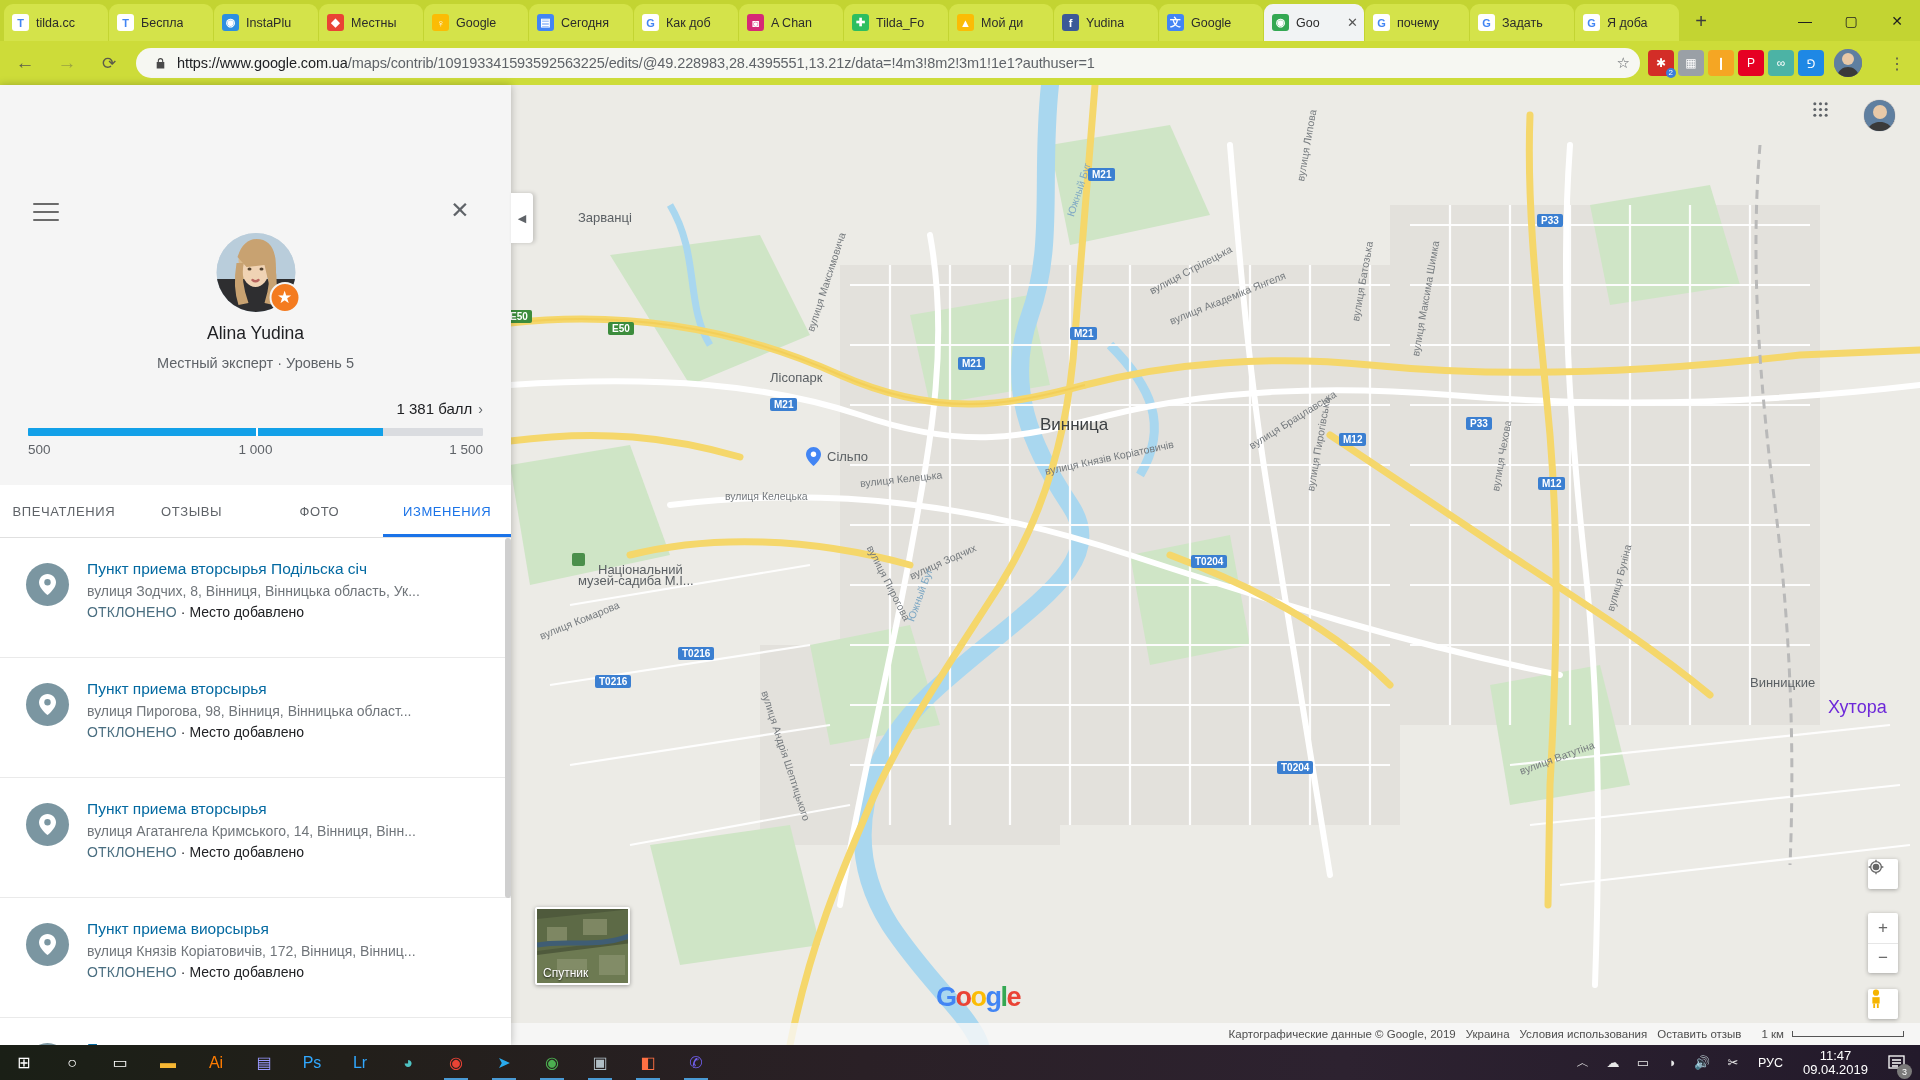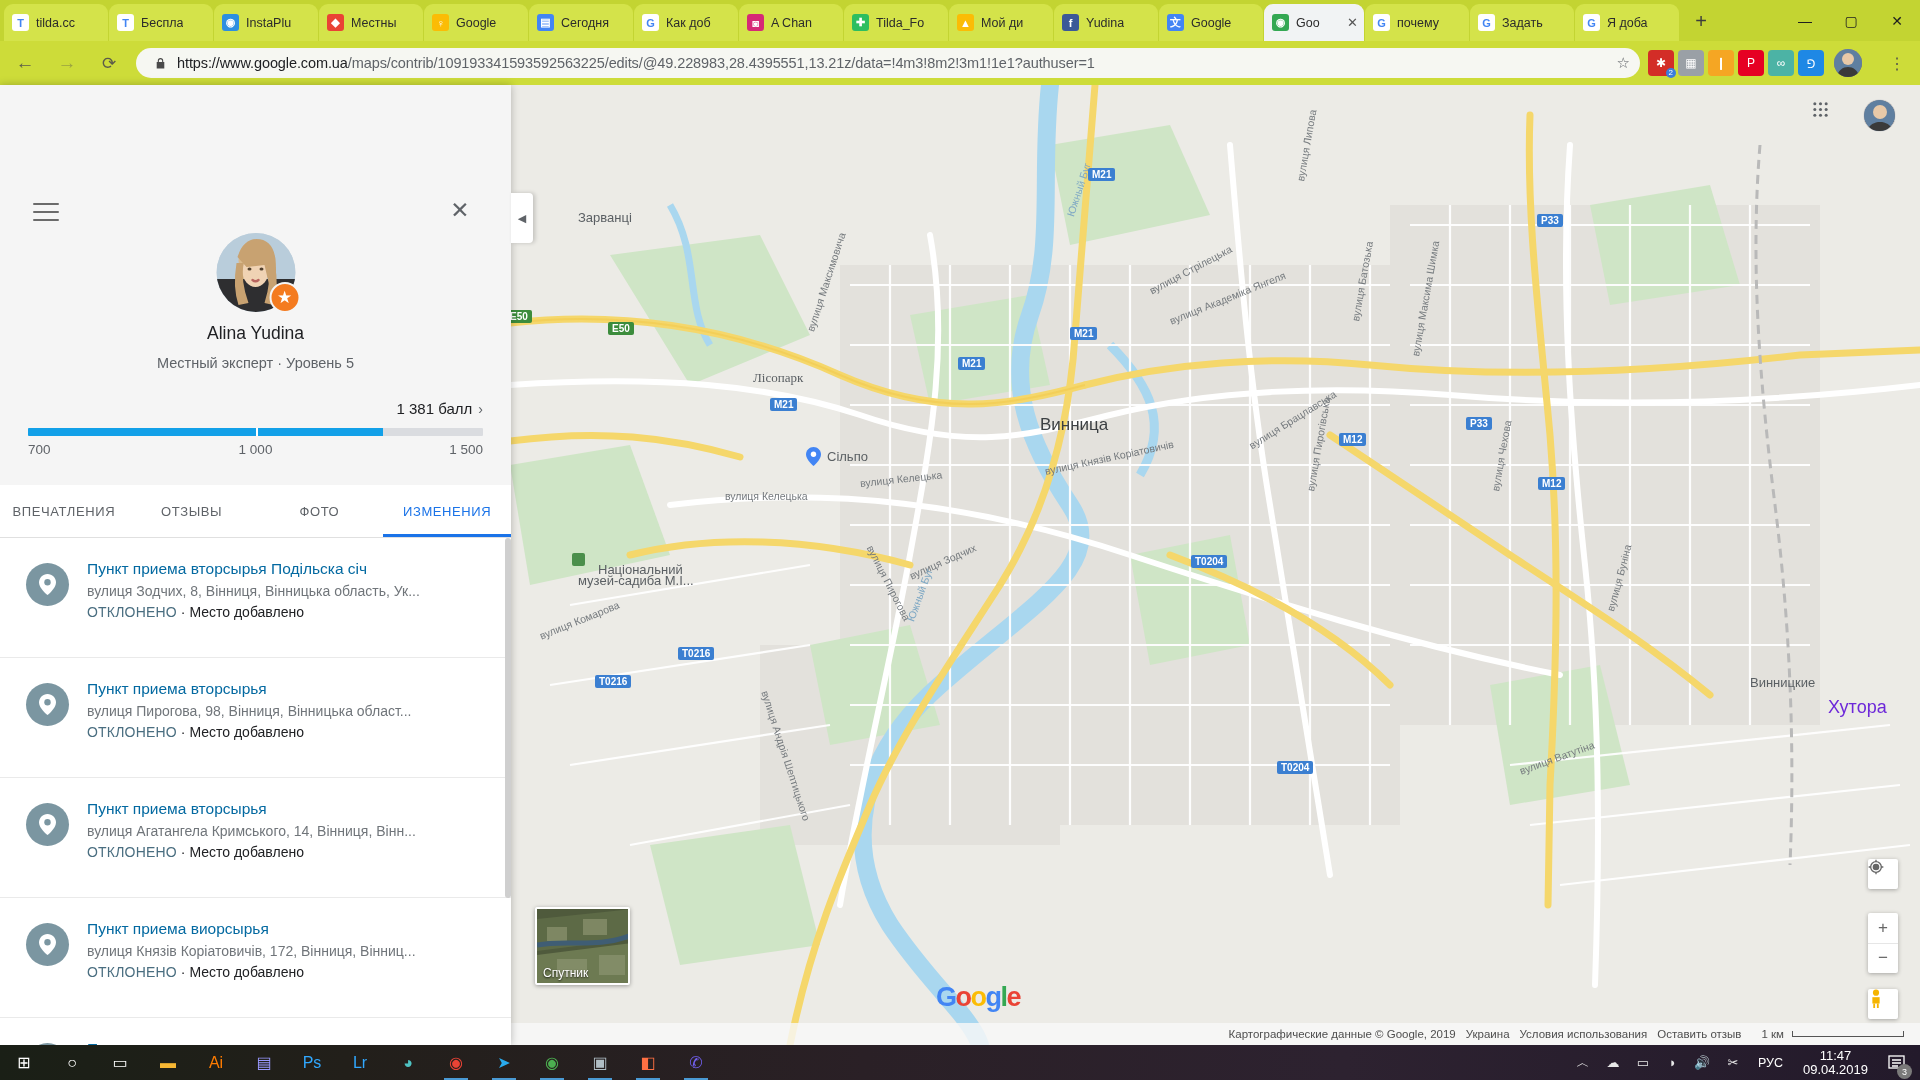--- a/index.html
+++ b/index.html
@@ -280,21 +280,21 @@
         </g>
         <g stroke="#f1c43e" stroke-width="2" fill="none" opacity=".4">
           <path d="M0 238 C120 225 230 245 330 290 C430 334 500 320 575 300"></path>
         </g>
 
         <path d="M1250 60 C1240 180 1250 300 1265 420 C1280 540 1285 660 1280 780" stroke="#b9b9b9" stroke-width="3" fill="none" stroke-dasharray="9 6"></path>
       </svg>
 
       <div id="maplabels">
           <div style="position: absolute; left: 68px; top: 125px; font-size: 13px; color: rgb(90, 95, 99); white-space: nowrap;">Зарванці</div>
-          <div style="position: absolute; left: 243px; top: 285px; font-size: 13px; color: rgb(90, 95, 99); white-space: nowrap; font-family: Liberation Serif, serif;">Лісопарк</div>
+          <div style="position: absolute; left: 260px; top: 285px; font-size: 13px; color: rgb(90, 95, 99); white-space: nowrap;">Лісопарк</div>
           <div style="position: absolute; left: 317px; top: 364px; font-size: 13px; color: rgb(90, 95, 99); white-space: nowrap;">Сільпо</div>
           <div style="position: absolute; left: 530px; top: 330px; font-size: 17px; color: rgb(60, 64, 67); white-space: nowrap; font-weight: 500;">Винница</div>
           <div style="position: absolute; left: 88px; top: 477px; font-size: 13px; color: rgb(90, 95, 99); white-space: nowrap;">Національний</div>
           <div style="position: absolute; left: 68px; top: 488px; font-size: 13px; color: rgb(90, 95, 99); white-space: nowrap;">музей-садиба М.І...</div>
           <div style="position: absolute; left: 1240px; top: 590px; font-size: 13px; color: rgb(90, 95, 99); white-space: nowrap;">Винницкие</div>
           <div style="position: absolute; left: 1318px; top: 612px; font-size: 18px; color: #6d28d9; white-space: nowrap;">Хутора</div>
           <div style="position: absolute; left: 300px; top: 240px; font-size: 10.5px; color: rgb(117, 122, 126); white-space: nowrap; transform: rotate(-72deg); transform-origin: left center;">вулиця Максимовича</div>
           <div style="position: absolute; left: 215px; top: 405px; font-size: 10.5px; color: rgb(117, 122, 126); white-space: nowrap; transform: rotate(0deg); transform-origin: left center;">вулиця Келецька</div>
           <div style="position: absolute; left: 350px; top: 392px; font-size: 10.5px; color: rgb(117, 122, 126); white-space: nowrap; transform: rotate(-6deg); transform-origin: left center;">вулиця Келецька</div>
           <div style="position: absolute; left: 360px; top: 455px; font-size: 10.5px; color: rgb(117, 122, 126); white-space: nowrap; transform: rotate(63deg); transform-origin: left center;">вулиця Пирогова</div>
@@ -438,21 +438,21 @@
         <div class="ulevel">Местный эксперт · Уровень 5</div>
 
         <div class="points-row">
           <span>1 381 балл</span><span class="chev">›</span>
         </div>
         <div class="progress">
           <div class="fill" id="pfill" style="width: 78%;"></div>
           <div class="notch" id="pnotch" style="left: 50%;"></div>
         </div>
         <div class="scale" id="pscale">
-            <span style="left: 0px;">700</span>
+            <span style="left: 0px;">500</span>
             <span style="left: 50%; transform: translateX(-50%);">1 000</span>
             <span style="right: 0px;">1 500</span>
           </div>
       </div>
 
       <div class="tabs" id="ptabs">
           <div class="ptab">ВПЕЧАТЛЕНИЯ</div>
           <div class="ptab">ОТЗЫВЫ</div>
           <div class="ptab">ФОТО</div>
           <div class="ptab active">ИЗМЕНЕНИЯ</div>

